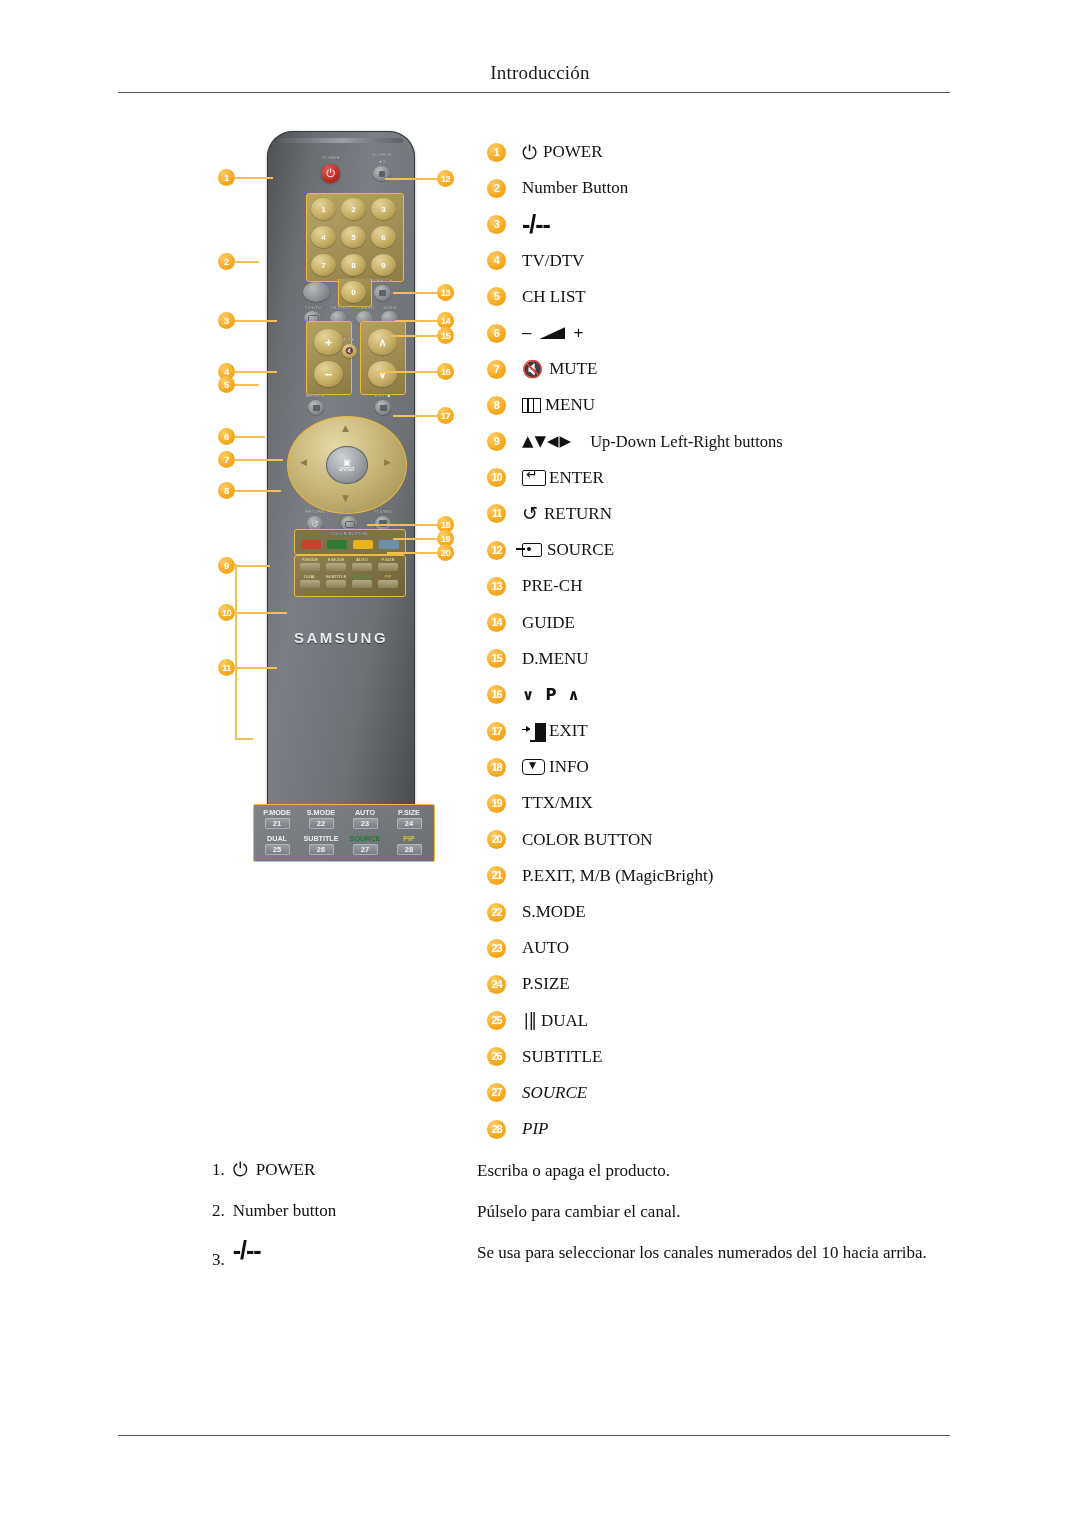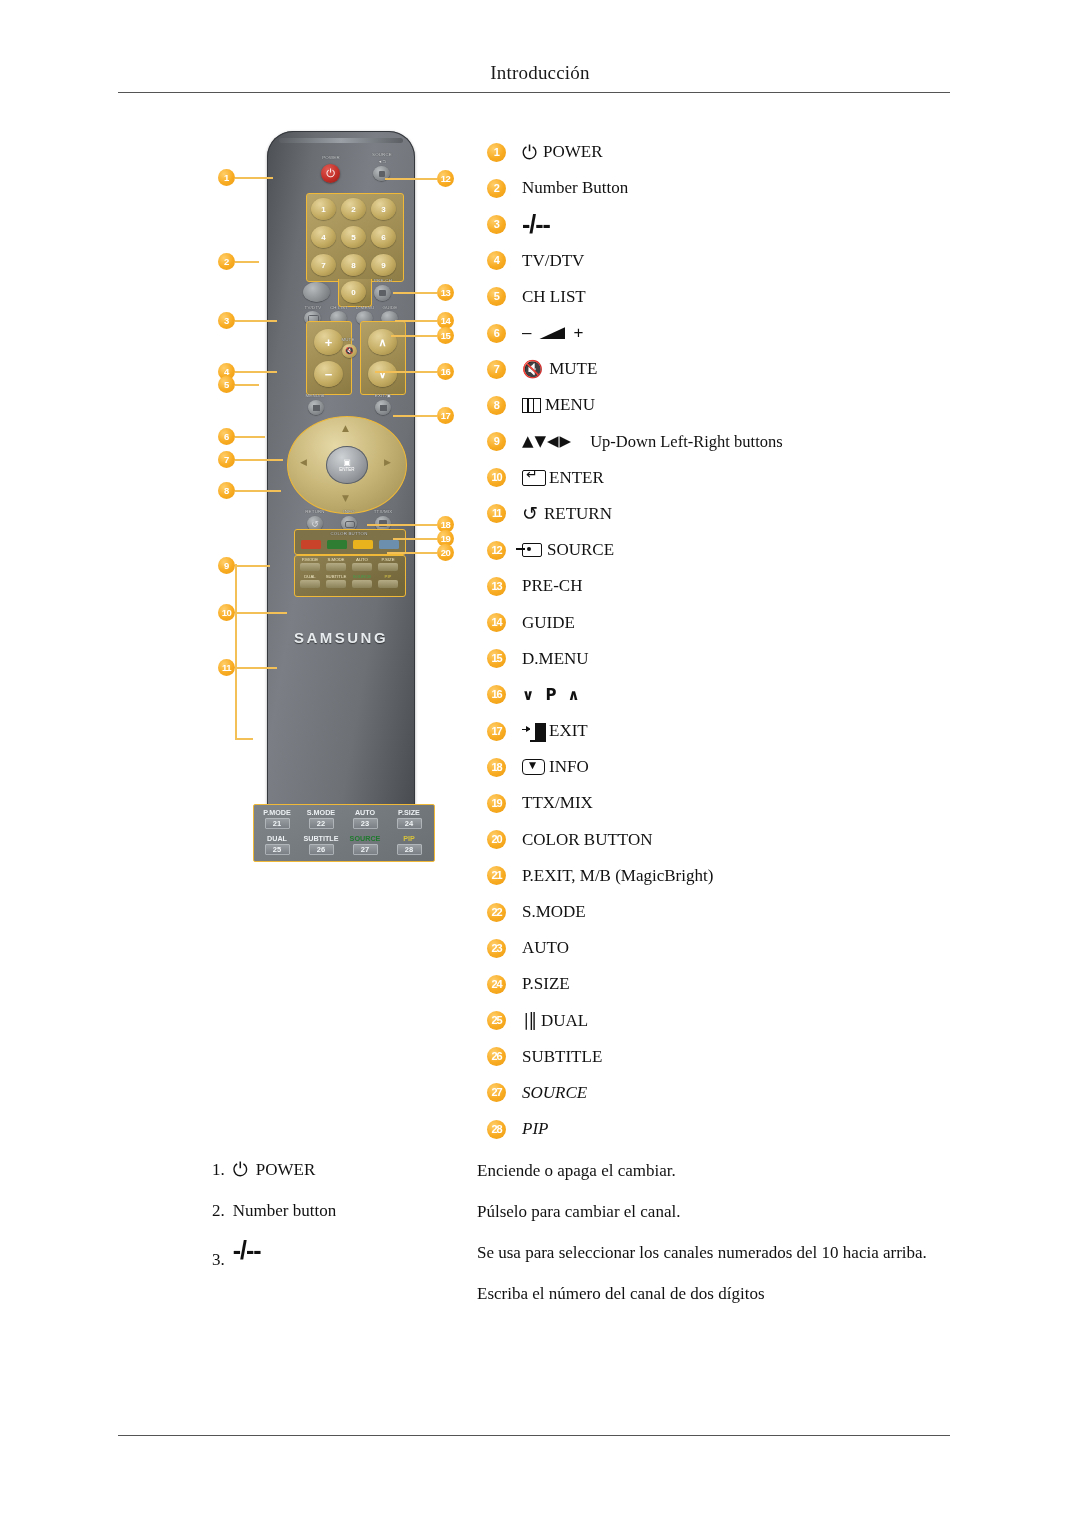--- a/index.html
+++ b/index.html
@@ -714,21 +714,21 @@
 
 <div id="desc-table">
 
   <div class="desc-row" style="height:41px;">
     <div class="desc-left">
       <span class="desc-num">1.</span>
       <span class="legend-gly ico-power" style="margin-right:8px;">⏻</span>
       <span>POWER</span>
     </div>
     <div class="desc-right">
-      <div class="desc-line">Enciende o apaga el cambiar.</div>
+      <div class="desc-line">Escriba o apaga el producto.</div>
     </div>
   </div>
 
   <div class="desc-row" style="height:41px;">
     <div class="desc-left">
       <span class="desc-num">2.</span>
       <span>Number button</span>
     </div>
     <div class="desc-right">
       <div class="desc-line">Púlselo para cambiar el canal.</div>
@@ -740,20 +740,15 @@
     <div class="desc-left" style="align-items:baseline;">
       <span class="desc-num">3.</span>
       <span class="ico-dash" style="position:relative; top:-6px;">-/--</span>
     </div>
     <div class="desc-right">
       <div class="desc-line">Se usa para seleccionar los canales numerados del 10 hacia arriba.</div>
     </div>
   </div>
 
 
-  <div class="desc-row" style="height:41px;">
-    <div class="desc-right">
-      <div class="desc-line">Escriba el número del canal de dos dígitos</div>
-    </div>
-  </div>
 </div>
 
 <div id="footer-rule"></div>
 
 </body></html>

